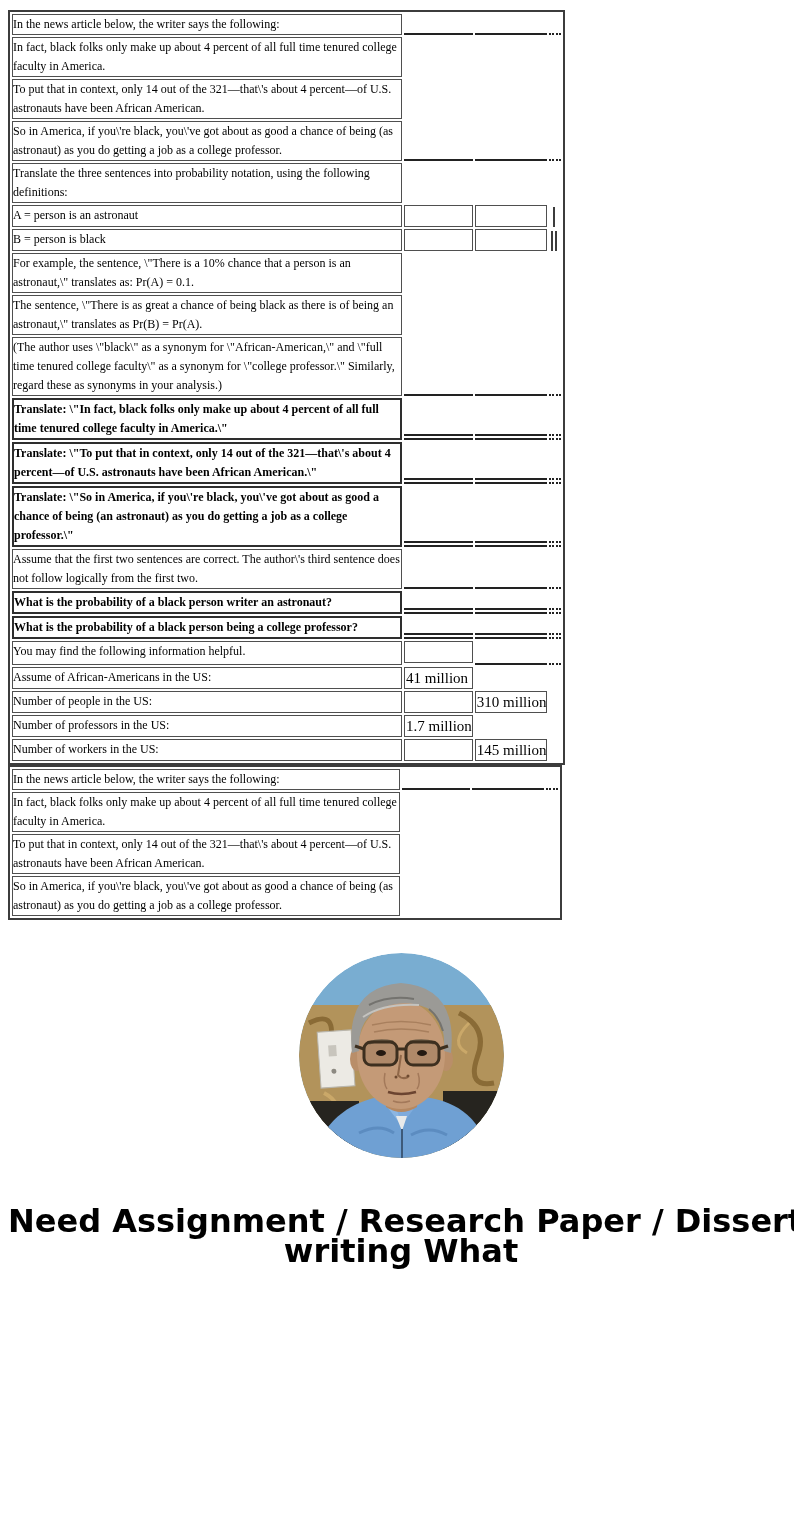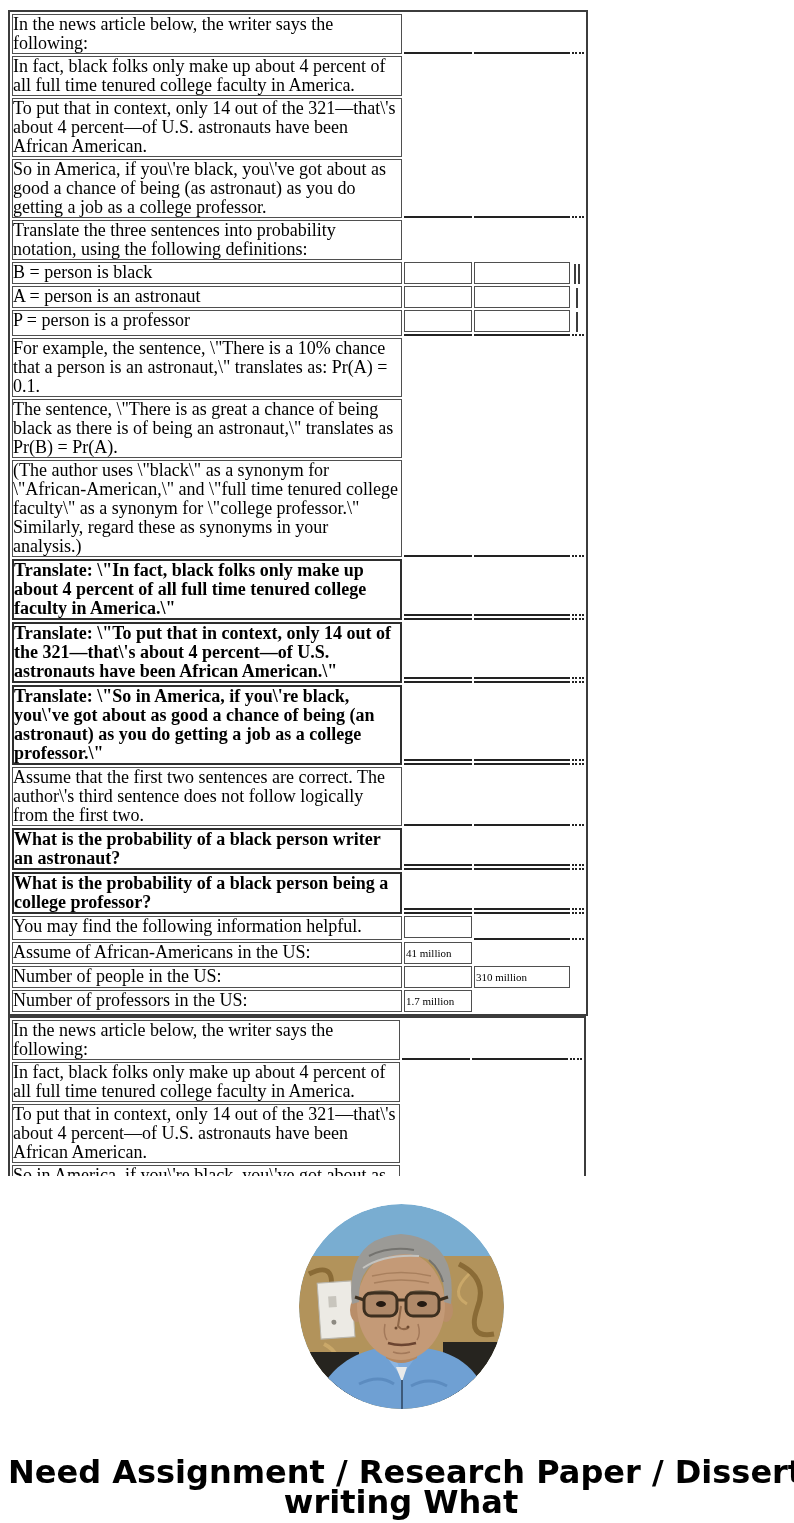--- a/index.html
+++ b/index.html
@@ -1,27 +1,27 @@
 <!DOCTYPE html>
 <html><head>
 <meta charset="utf-8">
 <style>
   html,body{margin:0;padding:0;background:#fff;}
   body{width:794px;height:1523px;color:#000;font-family:"Liberation Serif",serif;overflow:hidden;}
   .doc{padding:10px 0 0 8px;}
   table.qt{border-collapse:separate;border-spacing:2px;border:2px solid #3c3c3c;background:#fff;}
   table.qt td{padding:0;}
-  td.txt{width:386px;border:1px solid #4f4f4f;font-size:18px;line-height:19px;padding:0 2px 1px 2px;vertical-align:top;overflow-wrap:anywhere;}
+  td.txt{width:386px;border:1px solid #4f4f4f;font-size:12px;line-height:19px;padding:0 2px 1px 2px;vertical-align:top;overflow-wrap:anywhere;}
   tr.b td.txt{font-weight:bold;border:2px solid #2e2e2e;}
   td.rc{vertical-align:bottom;}
   td.c2{width:68px;}
-  td.c3{width:96px;}
+  td.c3{width:72px;}
   td.c4{width:12px;}
   .bx{height:20px;border:1px solid #4f4f4f;}
-  .val{height:20px;border:1px solid #4f4f4f;font-size:11px;line-height:20px;padding-left:1px;white-space:nowrap;}
+  .val{height:20px;border:1px solid #4f4f4f;font-size:15px;line-height:20px;padding-left:1px;white-space:nowrap;}
   .l1{height:0;border-bottom:2px solid #222;}
   .l2{height:2px;border-top:2px solid #222;border-bottom:2px solid #222;}
   .d1{height:0;border-bottom:2px dotted #222;}
   .d2{height:2px;border-top:2px dotted #222;border-bottom:2px dotted #222;}
   .bar1{height:20px;width:0;border-left:2px solid #3c3c3c;margin-left:4px;}
   .bar2{height:20px;width:2px;border-left:2px solid #3c3c3c;border-right:2px solid #3c3c3c;margin-left:2px;}
   .mt2{margin-top:2px;}
   .mb2{margin-bottom:2px;}
   .t2clip{height:160px;overflow:hidden;}
   .photo{width:205px;height:205px;margin:28px auto 0;border-radius:50%;overflow:hidden;}
@@ -71,59 +71,44 @@
             <div class="d1"></div>
           </td>
     </tr>
     <tr>
       <td class="txt">Translate the three sentences into probability notation, using the following definitions:</td>
       <td class="rc c2"></td>
       <td class="rc c3"></td>
       <td class="rc c4"></td>
     </tr>
     <tr>
+      <td class="txt">A = person is an astronaut</td>
+      <td class="rc c2">
+            <div class="bx"></div>
+          </td>
+      <td class="rc c3">
+            <div class="bx"></div>
+          </td>
+      <td class="rc c4">
+            <div class="bar1"></div>
+          </td>
+    </tr>
+    <tr>
       <td class="txt">B = person is black</td>
       <td class="rc c2">
             <div class="bx"></div>
           </td>
       <td class="rc c3">
             <div class="bx"></div>
           </td>
       <td class="rc c4">
             <div class="bar2"></div>
           </td>
     </tr>
     <tr>
-      <td class="txt">A = person is an astronaut</td>
-      <td class="rc c2">
-            <div class="bx"></div>
-          </td>
-      <td class="rc c3">
-            <div class="bx"></div>
-          </td>
-      <td class="rc c4">
-            <div class="bar1"></div>
-          </td>
-    </tr>
-    <tr>
-      <td class="txt">P = person is a professor</td>
-      <td class="rc c2">
-            <div class="bx"></div>
-            <div class="l1 mt2"></div>
-          </td>
-      <td class="rc c3">
-            <div class="bx"></div>
-            <div class="l1 mt2"></div>
-          </td>
-      <td class="rc c4">
-            <div class="bar1"></div>
-            <div class="d1 mt2"></div>
-          </td>
-    </tr>
-    <tr>
       <td class="txt">For example, the sentence, \"There is a 10% chance that a person is an astronaut,\" translates as: Pr(A) = 0.1.</td>
       <td class="rc c2"></td>
       <td class="rc c3"></td>
       <td class="rc c4"></td>
     </tr>
     <tr>
       <td class="txt">The sentence, \"There is as great a chance of being black as there is of being an astronaut,\" translates as Pr(B) = Pr(A).</td>
       <td class="rc c2"></td>
       <td class="rc c3"></td>
       <td class="rc c4"></td>
@@ -241,20 +226,30 @@
             <div class="val">310 million</div>
           </td>
       <td class="rc c4"></td>
     </tr>
     <tr>
       <td class="txt">Number of professors in the US:</td>
       <td class="rc c2">
             <div class="val">1.7 million</div>
           </td>
       <td class="rc c3"></td>
+      <td class="rc c4"></td>
+    </tr>
+    <tr>
+      <td class="txt">Number of workers in the US:</td>
+      <td class="rc c2">
+            <div class="bx"></div>
+          </td>
+      <td class="rc c3">
+            <div class="val">145 million</div>
+          </td>
       <td class="rc c4"></td>
     </tr>
   </tbody>
     </table>
 
   <div class="t2clip">
     <table class="qt">
       <tbody>
           <tr>
         <td class="txt">In the news article below, the writer says the following:</td>

